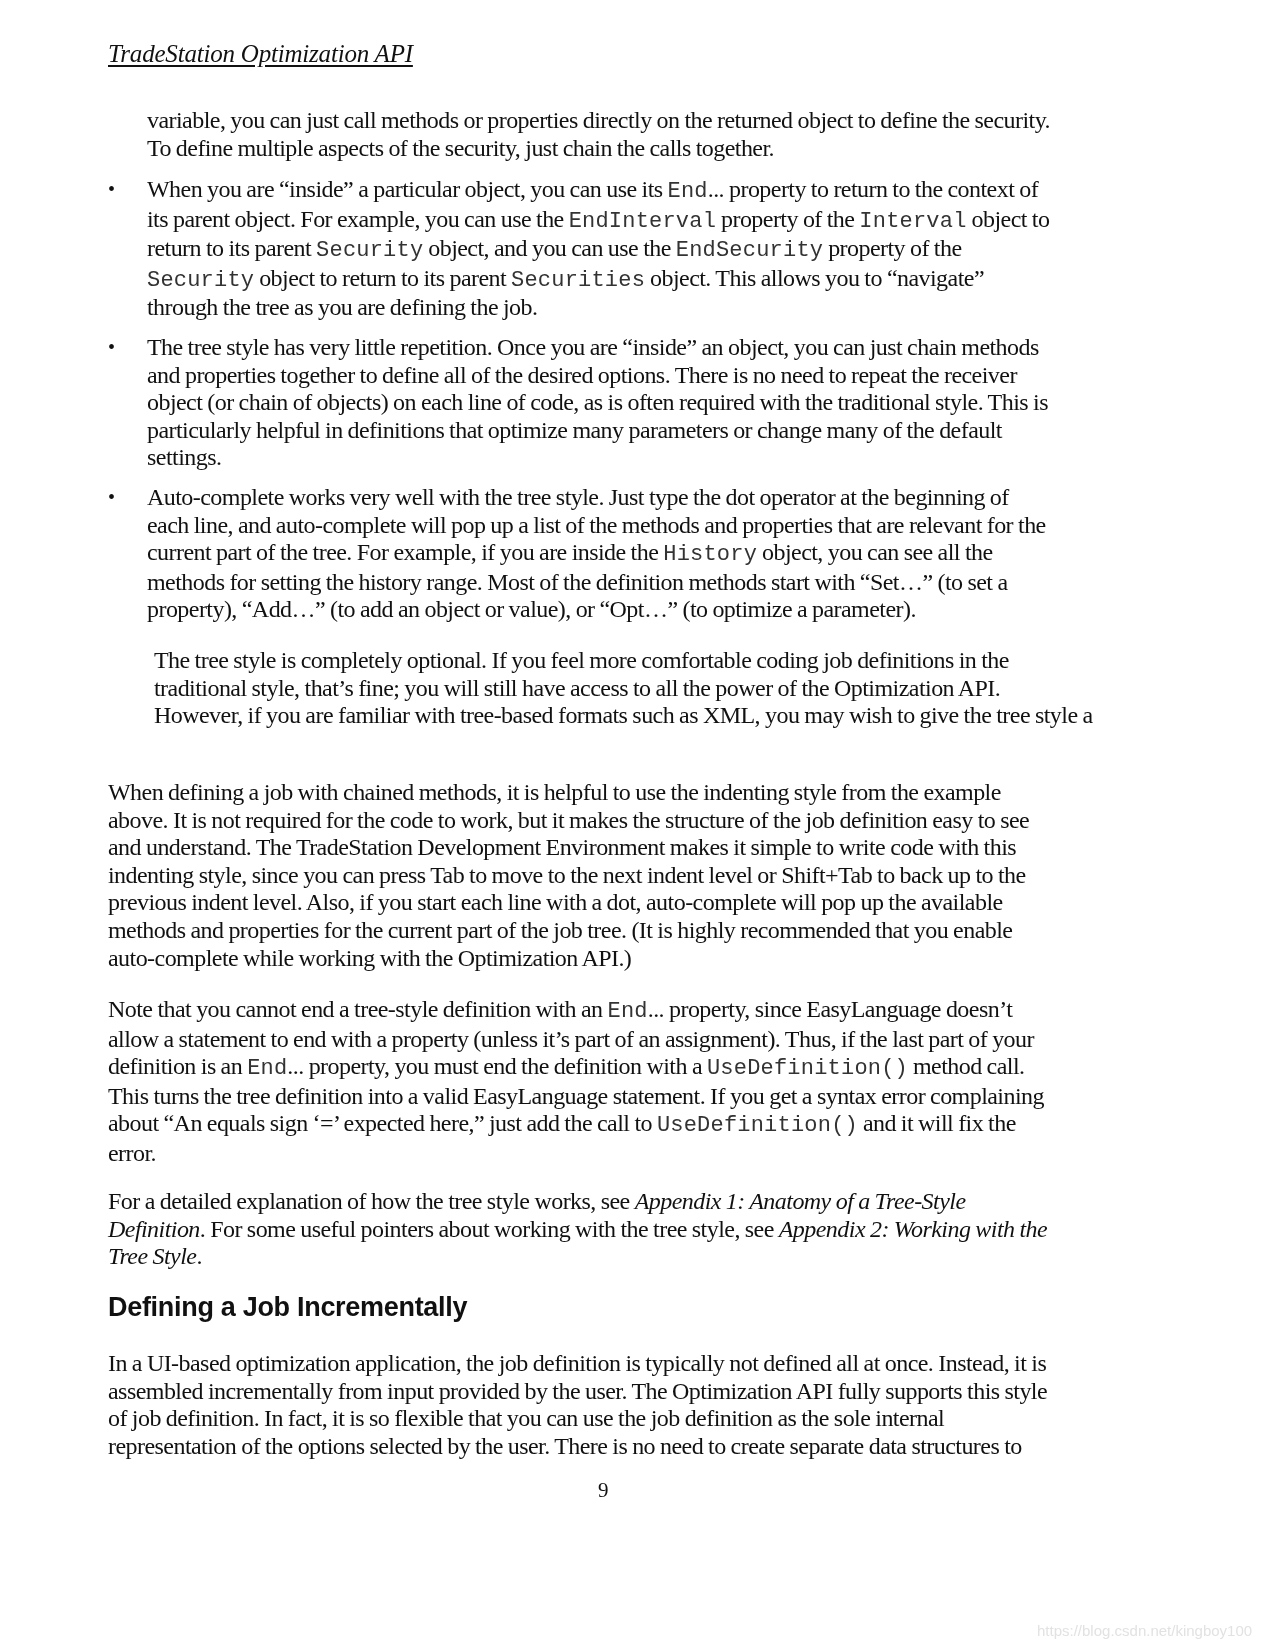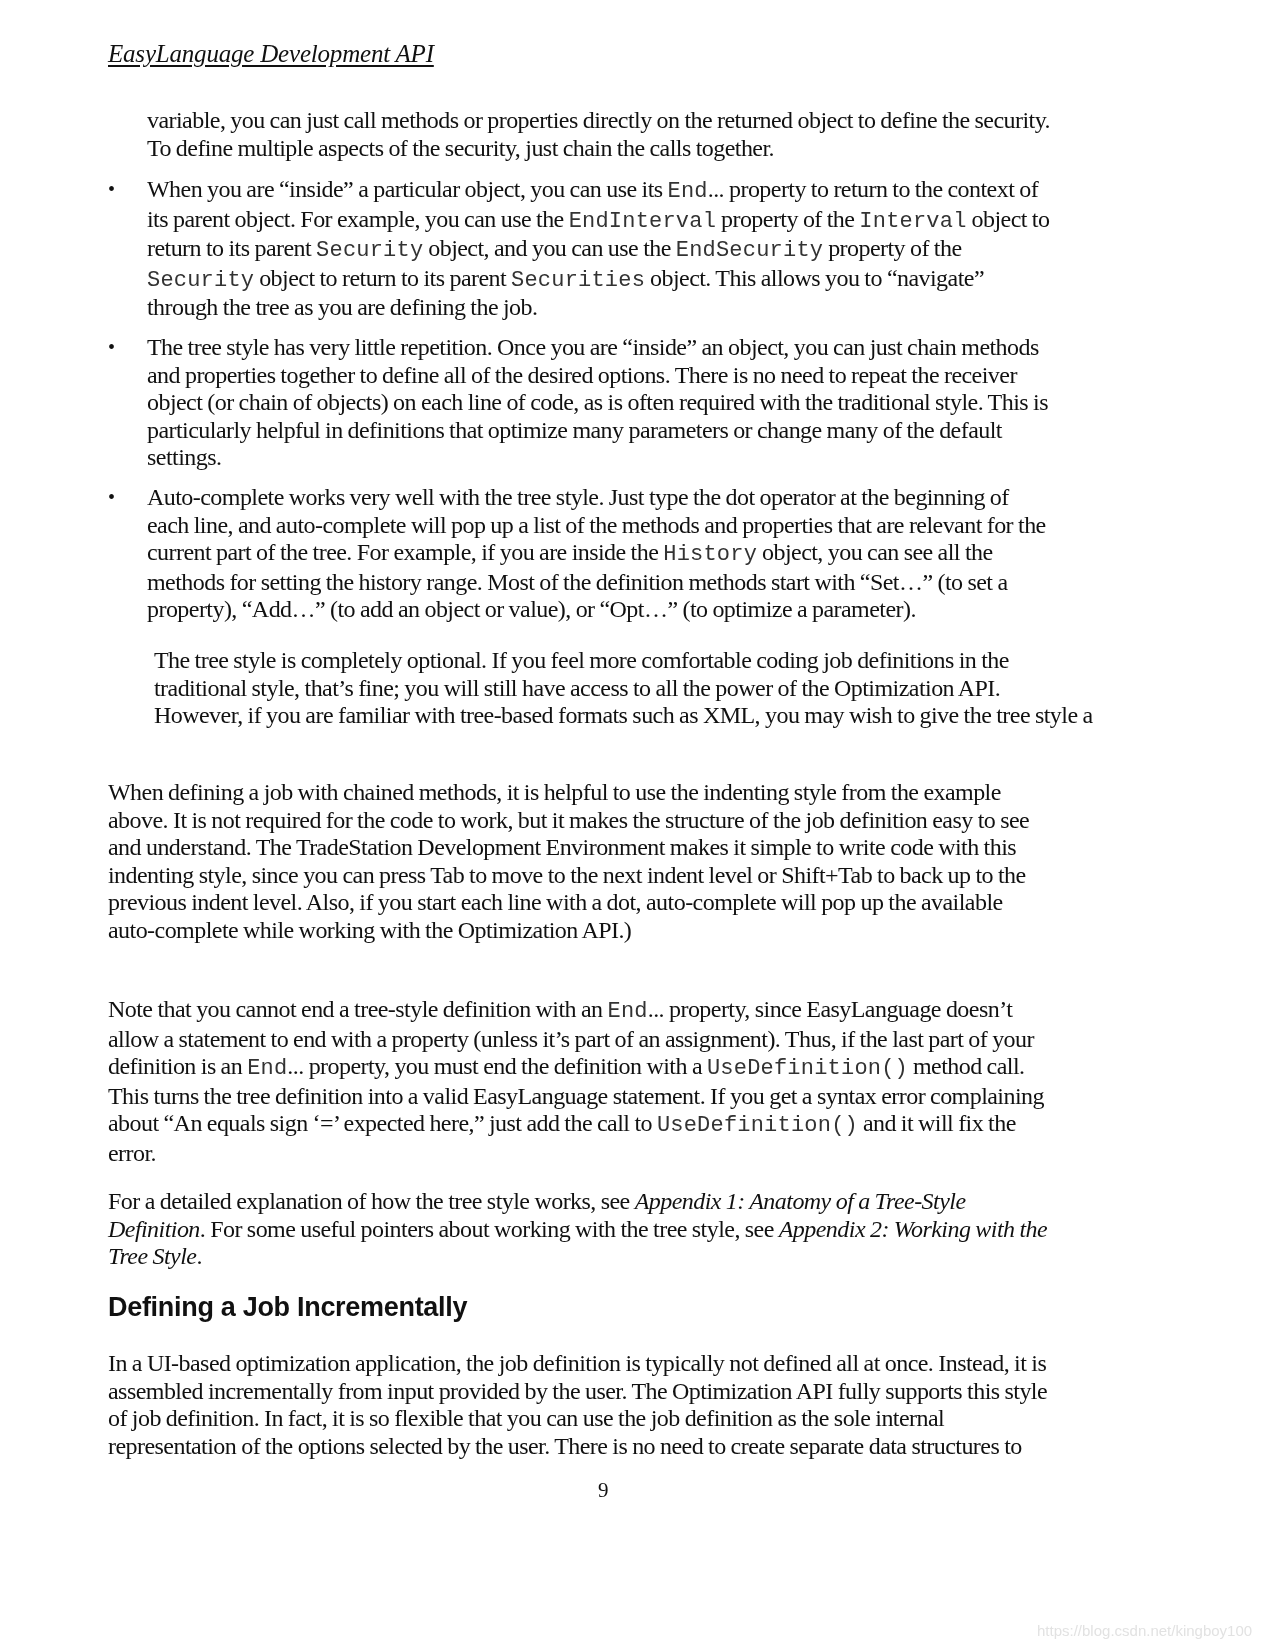--- a/index.html
+++ b/index.html
@@ -81,21 +81,21 @@
       font-family: "Liberation Sans", sans-serif;
       font-size: 15px;
       color: #e2e2e2;
     }
   </style>
 </head>
 <body>
 
 <div>
 
-  <div class="page-header">EasyLanguage Development API</div>
+  <div class="page-header">TradeStation Optimization API</div>
 
   <div class="block indented" style="top:107px">
     <span class="line">variable, you can just call methods or properties directly on the returned object to define the security.</span>
     <span class="line">To define multiple aspects of the security, just chain the calls together.</span>
   </div>
 
   <div>
     <span class="bullet" style="top:176px">•</span>
     <div class="block indented rich" style="top:176px">
         <span class="line">When you are “inside” a particular object, you can use its <span class="mono">End</span>... property to return to the context of</span>
@@ -128,20 +128,21 @@
       <span class="line">The tree style is completely optional. If you feel more comfortable coding job definitions in the</span>
       <span class="line">traditional style, that’s fine; you will still have access to all the power of the Optimization API.</span>
       <span class="line">However, if you are familiar with tree-based formats such as XML, you may wish to give the tree style a</span>
     </div>
   <div class="block rich" style="top: 779px;">
       <span class="line">When defining a job with chained methods, it is helpful to use the indenting style from the example</span>
       <span class="line">above. It is not required for the code to work, but it makes the structure of the job definition easy to see</span>
       <span class="line">and understand. The TradeStation Development Environment makes it simple to write code with this</span>
       <span class="line">indenting style, since you can press Tab to move to the next indent level or Shift+Tab to back up to the</span>
       <span class="line">previous indent level. Also, if you start each line with a dot, auto-complete will pop up the available</span>
+      <span class="line">methods and properties for the current part of the job tree. (It is highly recommended that you enable</span>
       <span class="line">auto-complete while working with the Optimization API.)</span>
     </div>
   <div class="block rich" style="top: 996px;">
       <span class="line">Note that you cannot end a tree-style definition with an <span class="mono">End</span>... property, since EasyLanguage doesn’t</span>
       <span class="line">allow a statement to end with a property (unless it’s part of an assignment). Thus, if the last part of your</span>
       <span class="line">definition is an <span class="mono">End</span>... property, you must end the definition with a <span class="mono">UseDefinition()</span> method call.</span>
       <span class="line">This turns the tree definition into a valid EasyLanguage statement. If you get a syntax error complaining</span>
       <span class="line">about “An equals sign ‘=’ expected here,” just add the call to <span class="mono">UseDefinition()</span> and it will fix the</span>
       <span class="line">error.</span>
     </div>

